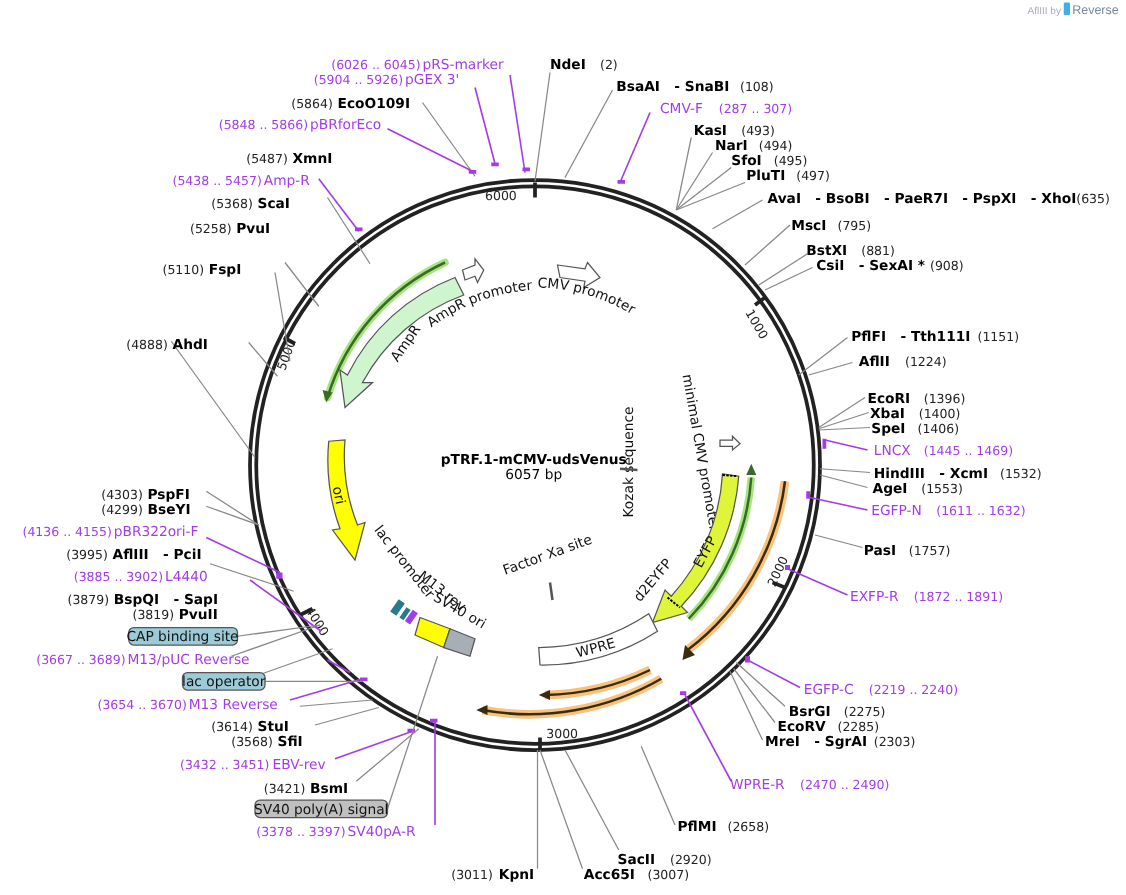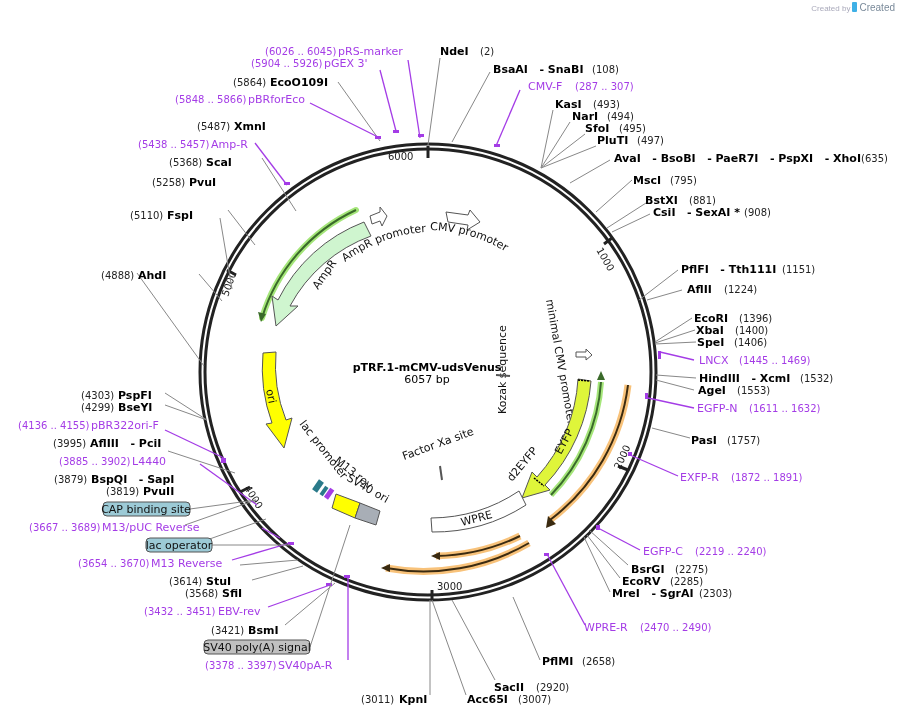--- a/index.html
+++ b/index.html
@@ -12,21 +12,21 @@
   .enz{font-size:11px;font-weight:bold;fill:#000;}
   .pos{font-size:10px;fill:#222;}
   .pr{font-size:11px;fill:#a43ce6;}
   .prp{font-size:10px;fill:#a43ce6;}
   .feat{font-size:11px;fill:#111;}
 </style>
 </head>
 <body>
 
 <div class="credit">
-  <span>Created by</span><span class="logo"></span><b>Created</b>
+  <span>AflIII by</span><span class="logo"></span><b>Reverse</b>
 </div>
 
 <svg id="map" width="901" height="716" viewBox="0 0 901 716">
   <defs>
     <path id="arcCMV" d="M 430 230 A 150 150 0 0 1 530 270"></path>
     <path id="arcAmpP" d="M 345 262 A 150 150 0 0 1 425 232"></path>
   </defs>
 
   <g>
     <circle cx="428" cy="372" r="228" fill="none" stroke="#222" stroke-width="3"></circle>

